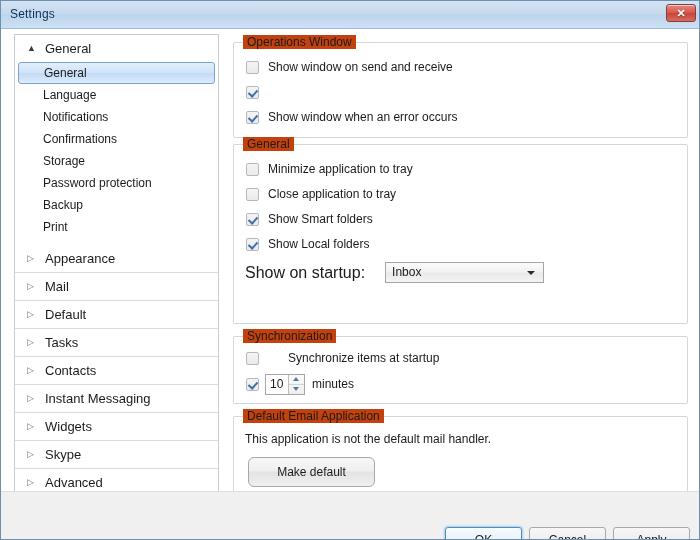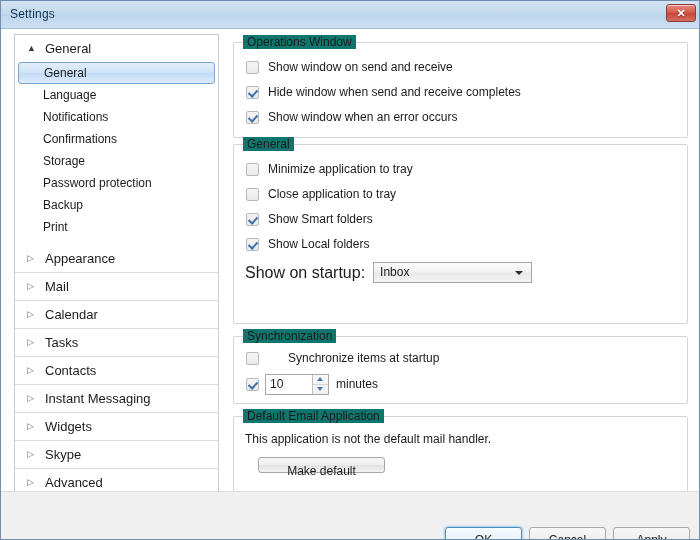--- a/index.html
+++ b/index.html
@@ -150,21 +150,21 @@
     position: absolute;
     box-sizing: border-box;
     border: 1px solid #d6d6d6;
     border-radius: 2px;
   }
   .groupbox > .gb-title {
     position: absolute;
     top: -8px;
     left: 9px;
     padding: 0 4px;
-    background: #0f766e;
+    background: #c2410c;
     font-size: 12px;
     color: #1b1b1b;
     white-space: nowrap;
   }
 
   #gb-operations { left: 0;  top: 8px;   width: 455px; height: 96px; }
   #gb-general    { left: 0;  top: 110px; width: 455px; height: 180px; }
   #gb-sync       { left: 0;  top: 302px; width: 455px; height: 68px; }
   #gb-default    { left: 0;  top: 382px; width: 455px; height: 84px; }
 
@@ -241,21 +241,21 @@
     top: 8px;
     width: 0; height: 0;
     border-left: 4px solid transparent;
     border-right: 4px solid transparent;
     border-top: 4px solid #2b2b2b;
   }
 
   
   .spin {
     position: relative;
-    width: 64px;
+    width: 40px;
     height: 21px;
     box-sizing: border-box;
     border: 1px solid #a6a6a6;
     background: #ffffff;
     margin: 0 7px 0 6px;
   }
   .spin .spin-value {
     position: absolute;
     left: 4px;
     top: 0;
@@ -311,25 +311,26 @@
     border-radius: 3px;
     background: linear-gradient(to bottom, #f7f7f7 0%, #efefef 47%, #e3e3e3 50%, #f0f0f0 100%);
     font-size: 12px;
     color: #1b1b1b;
     text-align: center;
     cursor: pointer;
     font-family: "Liberation Sans", sans-serif;
   }
   #make-default-btn {
     position: absolute;
-    left: 24px;
+    left: 14px;
     top: 40px;
     width: 127px;
-    height: 16px;
+    height: 30px;
     line-height: 24px;
+    border-radius: 6px;
   }
 
   #buttonbar {
     position: absolute;
     left: 0;
     top: 462px;
     width: 700px;
     height: 50px;
     background: #f0f0f0;
     border-top: 1px solid #dfdfdf;
@@ -370,40 +371,39 @@
         <div class="nav-child"><span>Language</span></div>
         <div class="nav-child"><span>Notifications</span></div>
         <div class="nav-child"><span>Confirmations</span></div>
         <div class="nav-child"><span>Storage</span></div>
         <div class="nav-child"><span>Password protection</span></div>
         <div class="nav-child"><span>Backup</span></div>
         <div class="nav-child"><span>Print</span></div>
         <div id="nav-spacer"></div>
         <div class="nav-group"><span class="tri">▷</span><span>Appearance</span></div>
         <div class="nav-group"><span class="tri">▷</span><span>Mail</span></div>
-        <div class="nav-group"><span class="tri">▷</span><span>Calendar</span></div>
+        <div class="nav-group"><span class="tri">▷</span><span>Default</span></div>
         <div class="nav-group"><span class="tri">▷</span><span>Tasks</span></div>
         <div class="nav-group"><span class="tri">▷</span><span>Contacts</span></div>
         <div class="nav-group"><span class="tri">▷</span><span>Instant Messaging</span></div>
         <div class="nav-group"><span class="tri">▷</span><span>Widgets</span></div>
         <div class="nav-group"><span class="tri">▷</span><span>Skype</span></div>
         <div class="nav-group"><span class="tri">▷</span><span>Advanced</span></div>
       </div>
 
     <div id="panel">
 
       <div class="groupbox" id="gb-operations">
         <div class="gb-title">Operations Window</div>
         <div class="chk-row" style="top:15px;">
           <span class="chk"></span>
           <span class="chk-label">Show window on send and receive</span>
         </div>
         <div class="chk-row" style="top:40px;">
           <span class="chk checked"></span>
-          <span class="chk-label">Hide window when send and receive completes</span>
         </div>
         <div class="chk-row" style="top:65px;">
           <span class="chk checked"></span>
           <span class="chk-label">Show window when an error occurs</span>
         </div>
       </div>
 
       <div class="groupbox" id="gb-general">
         <div class="gb-title">General</div>
         <div class="chk-row" style="top:15px;">
@@ -417,21 +417,21 @@
         <div class="chk-row" style="top:40px;">
           <span class="chk"></span>
           <span class="chk-label">Close application to tray</span>
         </div>
         <div class="chk-row" style="top:90px;">
           <span class="chk checked"></span>
           <span class="chk-label">Show Local folders</span>
         </div>
         <div class="field-row" style="left:11px; top:117px;">
           <span class="field-label">Show on startup:</span>
-          <span class="combo" style="margin-left:8px;">
+          <span class="combo" style="margin-left:20px;">
             <span class="combo-value">Inbox</span>
             <span class="combo-arrow"></span>
           </span>
         </div>
       </div>
 
       <div class="groupbox" id="gb-sync">
         <div class="gb-title">Synchronization</div>
         <div class="chk-row" style="top:12px;gap:20px;">
           <span class="chk"></span>

